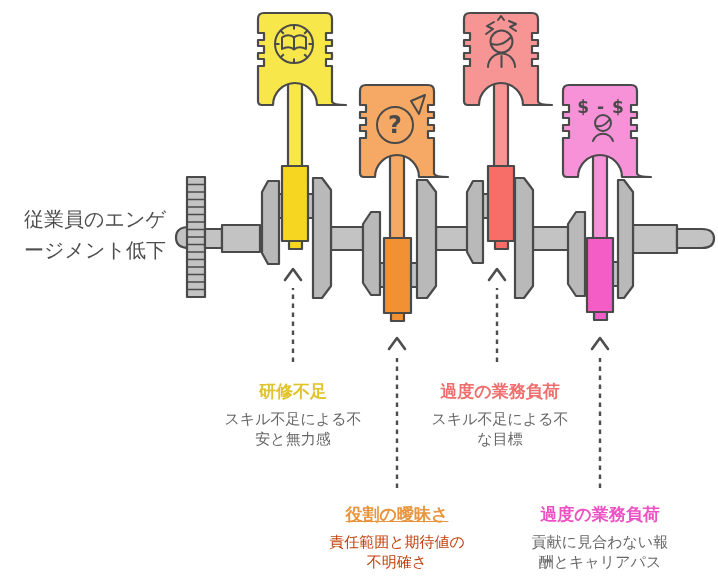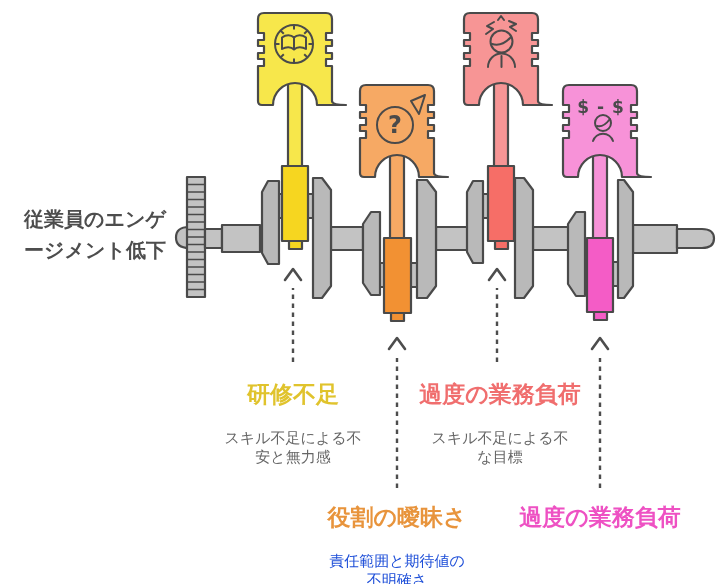--- a/index.html
+++ b/index.html
@@ -1,23 +1,23 @@
 <!DOCTYPE html>
 <html><head>
 <meta charset="utf-8">
 <style>
   html,body{margin:0;padding:0;background:#ffffff;}
   #stage{position:relative;width:718px;height:584px;background:#ffffff;overflow:hidden;
          font-family:"DejaVu Sans","Liberation Sans",sans-serif;}
   #machine-svg{position:absolute;left:0;top:0;width:718px;height:584px;}
   .main-title{position:absolute;left:24px;top:204px;width:185px;
-              font-size:20px;font-weight:700;line-height:1.55;white-space:pre-line;}
+              font-size:20px;font-weight:400;line-height:1.55;white-space:pre-line;}
   .cause{position:absolute;transform:translateX(-50%);text-align:center;width:212px;}
-  .cause-title{font-size:23px;font-weight:700;line-height:1.2;}
-  .cause-desc{margin-top:20px;font-size:15px;line-height:1.32;white-space:pre-line;}
+  .cause-title{font-size:17px;font-weight:700;line-height:1.2;}
+  .cause-desc{margin-top:9px;font-size:15px;line-height:1.32;white-space:pre-line;}
   .cause-0{left:293px;top:381px;}
   .cause-1{left:397px;top:504px;}
   .cause-2{left:500px;top:381px;}
   .cause-3{left:600px;top:504px;}
 </style>
 </head>
 <body>
 
 <div id="stage">
 
@@ -142,28 +142,30 @@
 <div class="main-title" style="color: rgb(77, 77, 77);">従業員のエンゲ
 ージメント低下</div>
 
 <div class="cause cause-0">
   <div class="cause-title" style="color: rgb(224, 195, 44);">研修不足</div>
   <div class="cause-desc" style="color: rgb(102, 102, 102);">スキル不足による不
 安と無力感</div>
 </div>
 
 <div class="cause cause-1">
-  <div class="cause-title" style="color: rgb(232, 148, 60);">役割の曖昧さ</div>
-  <div class="cause-desc" style="color: #1d4ed8;">責任範囲と期待値の
+  <div class="cause-title" style="color: rgb(232, 148, 60); text-decoration: underline;">役割の曖昧さ</div>
+  <div class="cause-desc" style="color: #c2410c;">責任範囲と期待値の
 不明確さ</div>
 </div>
 
 <div class="cause cause-2">
   <div class="cause-title" style="color: rgb(240, 110, 110); text-align: center;">過度の業務負荷</div>
   <div class="cause-desc" style="color: rgb(102, 102, 102);">スキル不足による不
 な目標</div>
 </div>
 
 <div class="cause cause-3">
   <div class="cause-title" style="color: rgb(238, 81, 195);">過度の業務負荷</div>
+  <div class="cause-desc" style="color: rgb(102, 102, 102);">貢献に見合わない報
+酬とキャリアパス</div>
 </div>
 
 </div>
 
 </body></html>

